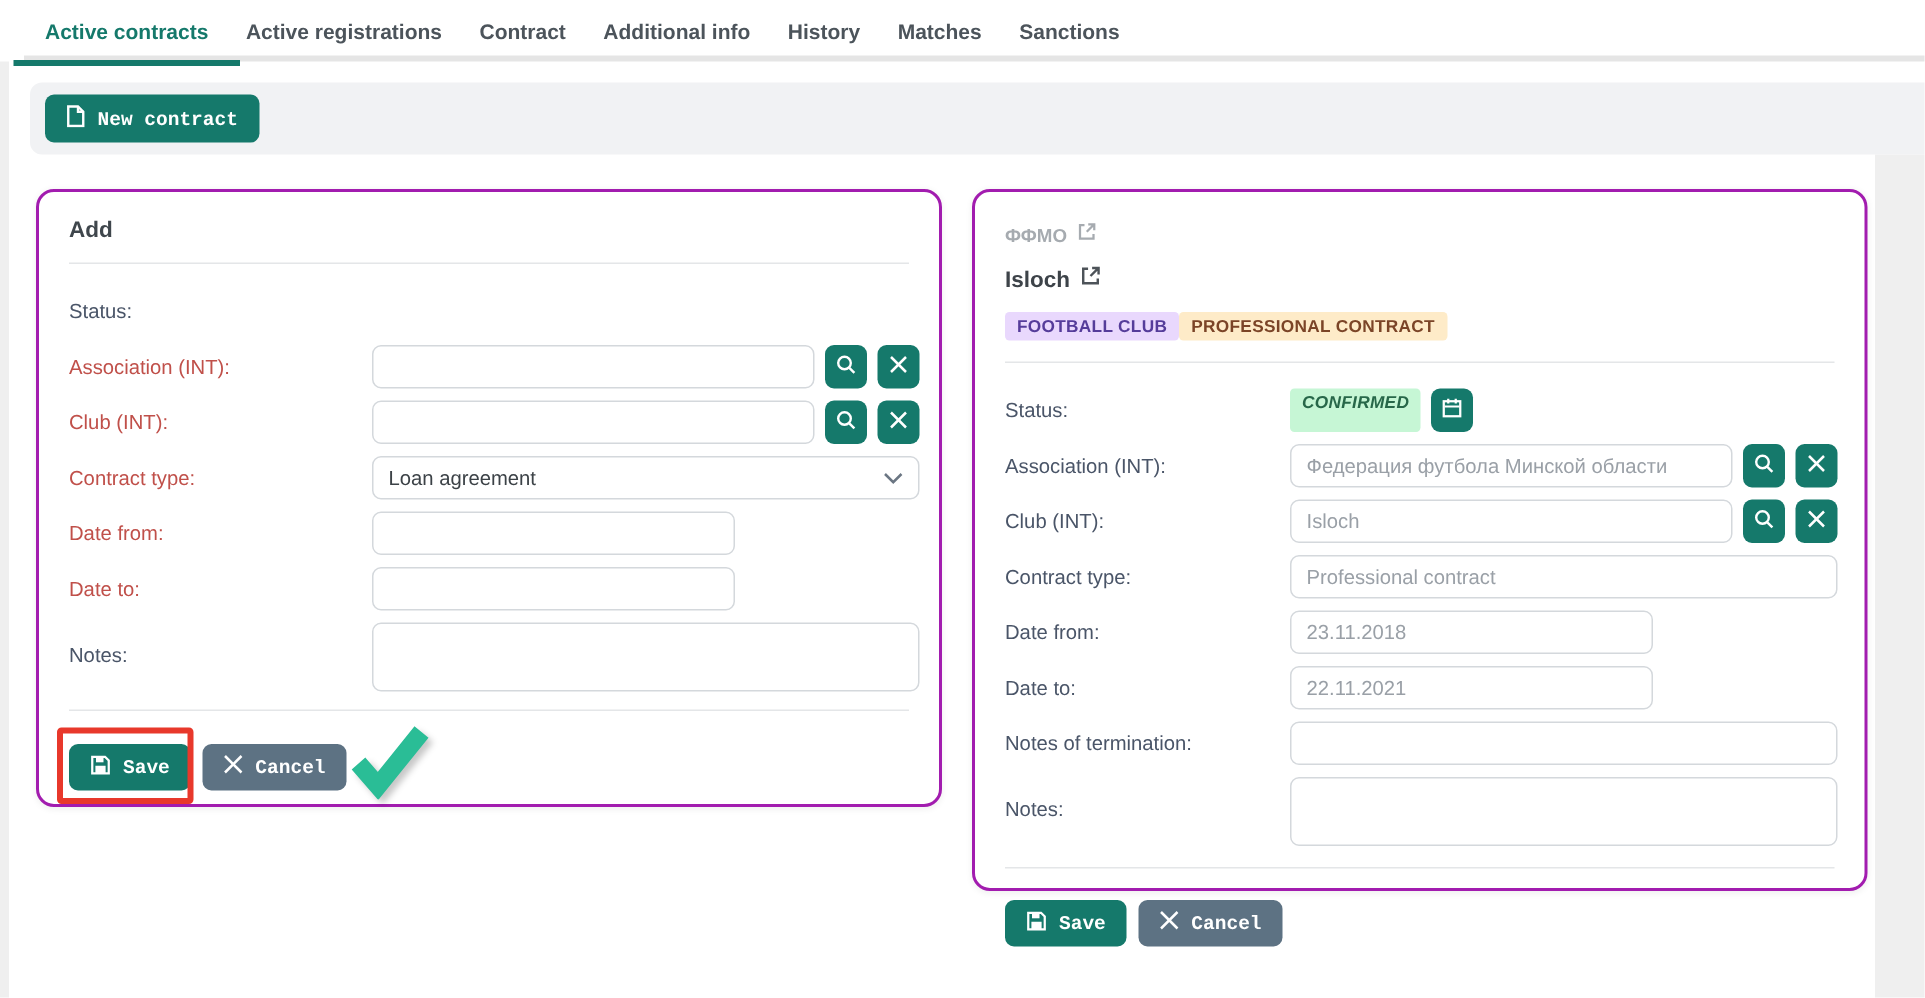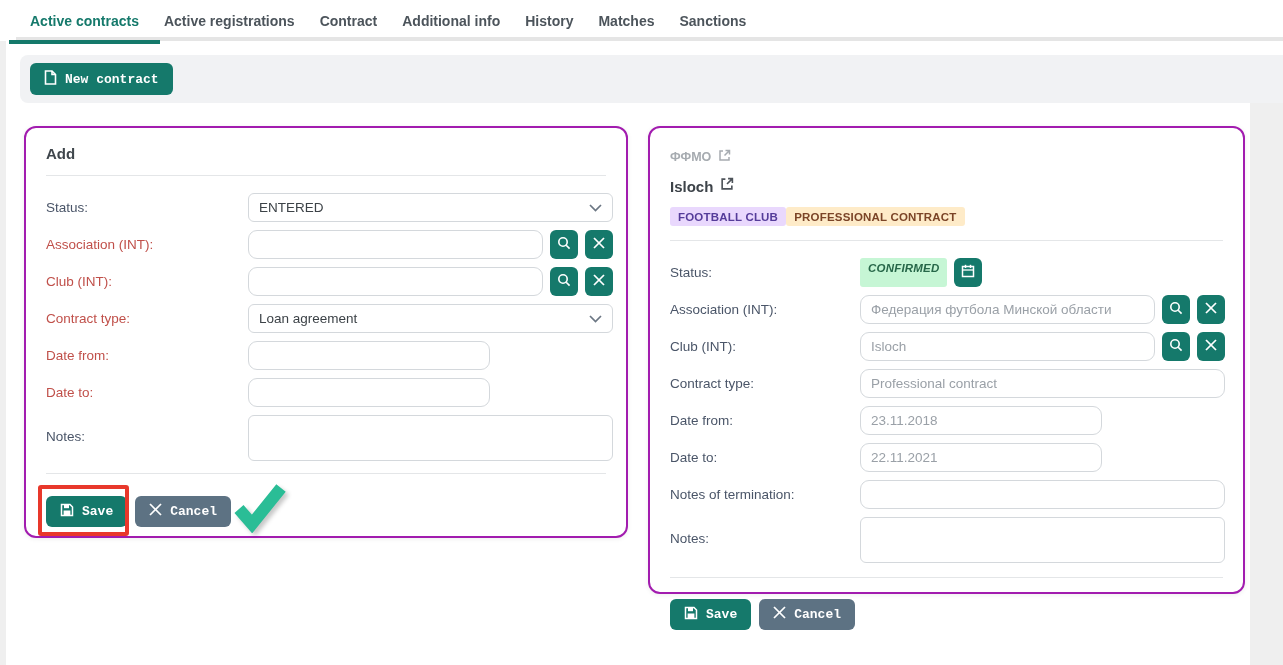--- a/index.html
+++ b/index.html
@@ -39,21 +39,21 @@
   .flabel { font-size:13.5px; color:#4a5568; }
   .flabel.req { color:#c0504a; }
   .panel-left  .flabel { width:202px; flex:0 0 202px; }
   .panel-right .flabel { width:190px; flex:0 0 190px; }
   .controls { display:flex; gap:7px; flex:1; }
 
   .tinput, .tselect, .tarea {
      border:1px solid #d4d8dc; border-radius:6px; height:29px; background:#fff;
      font-family:"Liberation Sans", sans-serif; font-size:13.5px; color:#3c4247; padding:0 10px; outline:none;
   }
-  .tinput { width:365px;border-radius:9px; }
+  .tinput { width:365px; }
   .tinput.with-btns { width:295px; }
   .tinput.short { width:242px; }
   .tinput.ghost { color:#9aa0a7; }
   .tarea { width:365px; height:46px; resize:none; padding-top:6px; }
   .tselect { width:365px; display:flex; align-items:center; justify-content:space-between; cursor:pointer; }
   .sq-btn { width:28px; height:29px; border:none; border-radius:6px; background:#15796b; color:#fff;
             display:flex; align-items:center; justify-content:center; cursor:pointer; flex:0 0 28px; }
 
   .badge { display:inline-block; font-size:11.5px; font-weight:700; letter-spacing:0.2px;
            padding:4px 8px 3px; border-radius:3px; }
@@ -102,30 +102,20 @@
     <span>New contract</span>
   </button>
 </div>
 
 <div class="panel panel-left">
   <div class="panel-title">Add</div>
   <hr class="divider" style="margin:13px 0 17px;">
 
   <div class="form-row">
     <div class="flabel">Status:</div>
-    <div class="controls">
-      <div class="tselect">
-        <span>ENTERED</span>
-        <span>
-          <svg width="13" height="8" viewBox="0 0 13 8">
-              <polyline points="1,1 6.5,6.5 12,1" fill="none" stroke="#6b7683" stroke-width="1.7"></polyline>
-            </svg>
-        </span>
-      </div>
-    </div>
   </div>
 
   <div class="form-row">
     <div class="flabel req">Association (INT):</div>
     <div class="controls">
       <input class="tinput with-btns" value="" style="">
       <button class="sq-btn">
         <span><svg width="14" height="14" viewBox="0 0 14 14">
               <circle cx="6" cy="6" r="4.2" fill="none" stroke="#fff" stroke-width="1.6"></circle>
               <line x1="9.2" y1="9.2" x2="12.6" y2="12.6" stroke="#fff" stroke-width="1.6"></line>

